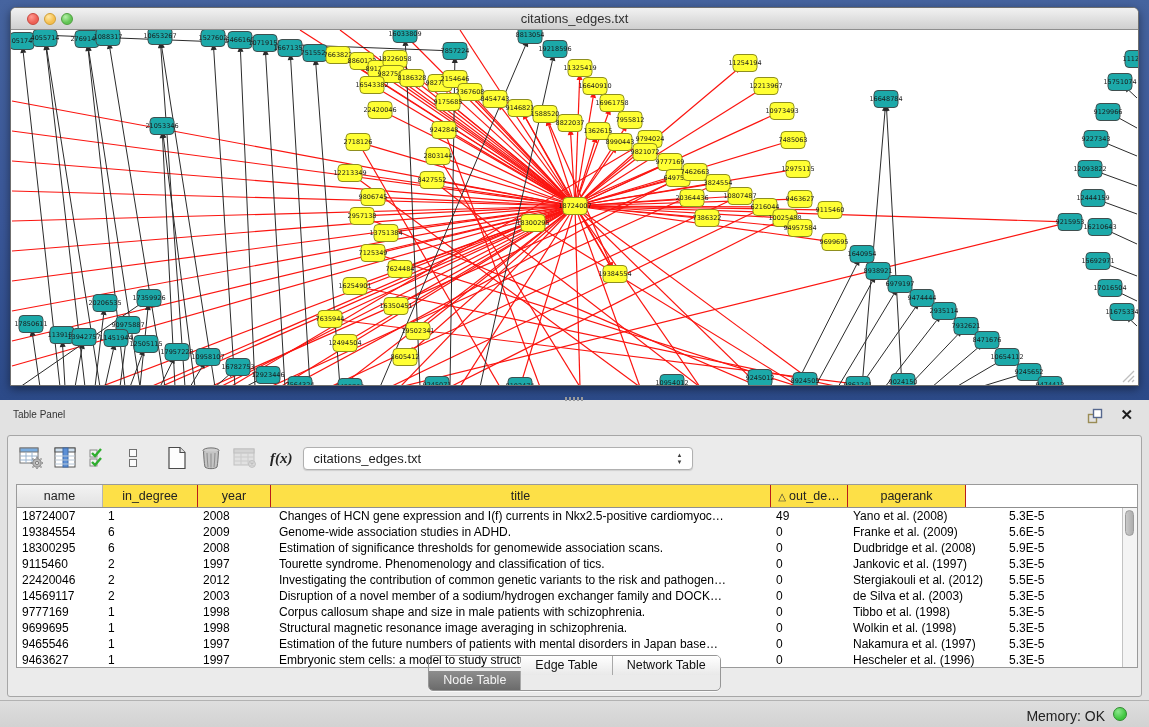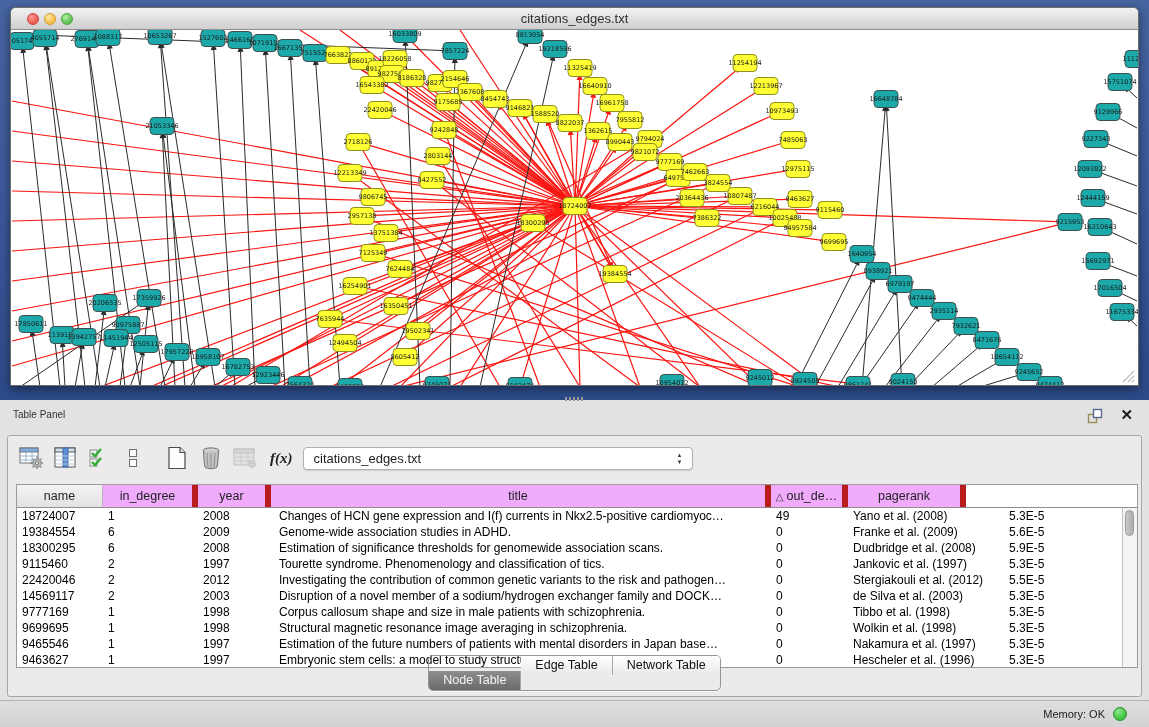--- a/index.html
+++ b/index.html
@@ -39,42 +39,42 @@
   .fx { font-family:"Liberation Serif",serif; font-style:italic; font-weight:bold; font-size:15px; color:#222; margin:0 10px 0 4px; }
   .table-select { position:relative; width:390px; height:23px; background:#fff; border:1px solid #b0b0b0;
     border-radius:4px; box-shadow:0 1px 1px rgba(0,0,0,.12); display:flex; align-items:center; }
   .table-select .val { margin-left:10px; font-size:13px; color:#1d1d1d; }
   .table-select .stepper { position:absolute; right:9px; top:4px; font-size:6px; line-height:7px; color:#3c3c3c; text-align:center; }
 
   
   .dtable { position:absolute; left:8px; top:48px; width:1122px; height:184px; background:#fff;
     border:1px solid #9a9a9a; }
   .thead { display:flex; height:23px; border-bottom:1px solid #8f8f8f; }
-  .th { font-size:12.5px; color:#222; text-align:center; line-height:22px; background:#f0abfc;
-    border-right:6px solid #b91c1c; overflow:hidden; white-space:nowrap; }
+  .th { font-size:12.5px; color:#222; text-align:center; line-height:22px; background:#fde047;
+    border-right:1px solid #b91c1c; overflow:hidden; white-space:nowrap; }
   .th.gray { background:linear-gradient(180deg,#f3f3f3,#e2e2e2); border-right:1px solid #b5b5b5; }
   .sort-glyph { font-size:10px; margin-right:3px; color:#333; }
   .trow { display:flex; height:16px; }
   .td { font-size:12px; color:#000; line-height:16px; padding-left:5px; white-space:nowrap; overflow:hidden; border-right:0; }
   .c0{width:86px;} .c1{width:95px;} .c2{width:73px;} .c3{width:500px;} .c4{width:77px;} .c5{width:156px;} .c6{width:118px;}
   .td.c3 { padding-left:8px; }
   .vscroll { position:absolute; right:0; top:23px; bottom:0; width:15px; background:#f4f4f4; border-left:1px solid #c3c3c3; }
   .vthumb { position:absolute; left:2px; top:2px; width:9px; height:26px; background:linear-gradient(90deg,#c9c9c9,#adadad); border-radius:5px; border:1px solid #9b9b9b; }
 
   
   .tabbar { position:absolute; left:0; right:0; bottom:5px; display:flex; justify-content:center; }
   .seg { display:flex; border:1px solid #969696; border-radius:5px; overflow:hidden; box-shadow:0 1px 0 rgba(255,255,255,.7); }
   .seg .tab { height:19px; line-height:19px; padding:0 14px; font-size:12.5px; color:#111;
     background:linear-gradient(180deg,#ffffff,#e9e9e9); border-right:1px solid #a8a8a8; }
   .seg .tab:last-child { border-right:0; }
   .seg .tab.active { background:linear-gradient(180deg,#8d8d8d,#6b6b6b); color:#f4f4f4;margin-top:15px; }
 
   
   .statusbar { position:absolute; left:0; top:700px; width:1149px; height:27px; background:linear-gradient(180deg,#dedede,#d2d2d2); border-top:1px solid #b2b2b2; }
-  .memory { position:absolute; right:44px; top:7px; font-size:11px; color:#222; }
+  .memory { position:absolute; right:44px; top:7px; font-size:14px; color:#222; }
   .memdot { position:absolute; right:22px; top:6px; width:14px; height:14px; border-radius:50%;
     background:radial-gradient(circle at 35% 30%,#8ce78c,#3ec63e 65%); border:1px solid #2f8a2f; }
 </style>
 </head>
 <body>
 
 <div class="stage">
 
   <div class="graph-area">
     <div class="mac-window">

